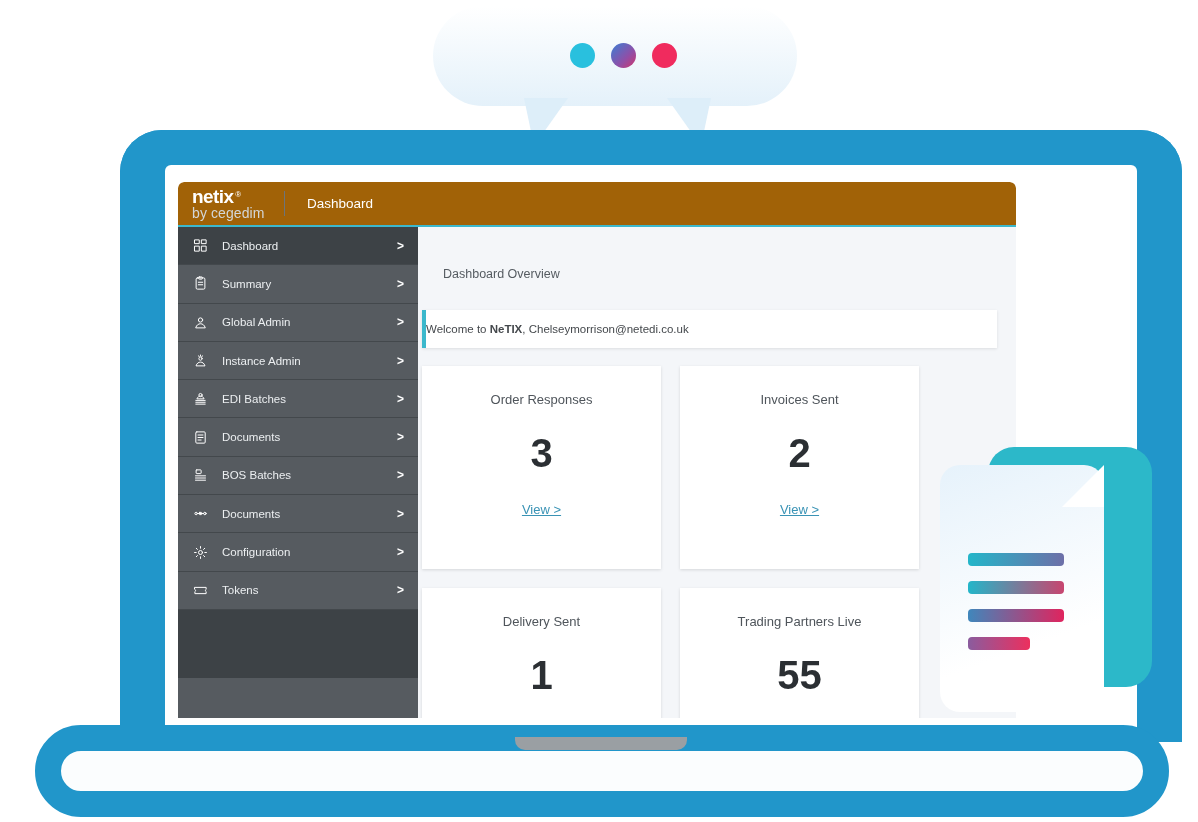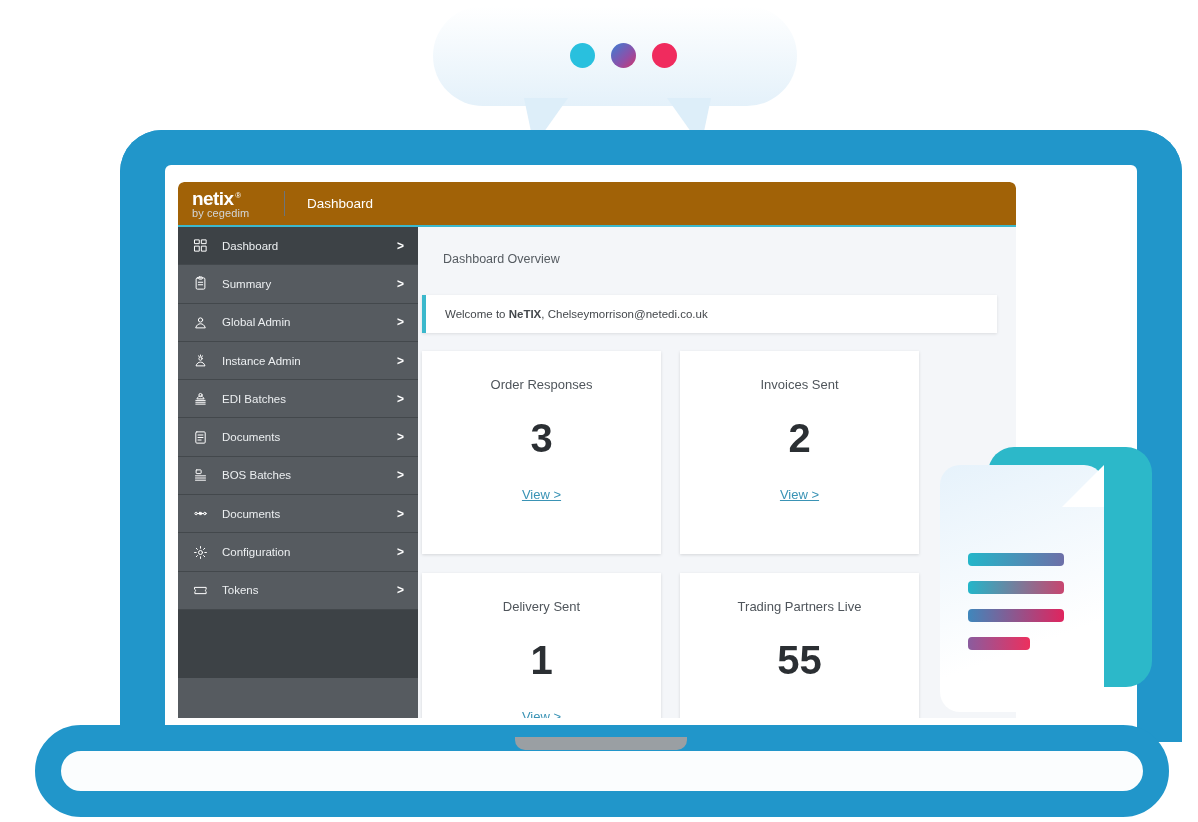--- a/index.html
+++ b/index.html
@@ -126,21 +126,21 @@
   }
   #brand-reg {
     color: #ffffff;
     font-size: 8px;
     vertical-align: super;
     margin-left: 2px;
     font-weight: normal;
   }
   #brand-sub {
     color: #d3d6d8;
-    font-size: 11px;
+    font-size: 14px;
     margin-top: 0;
     letter-spacing: 0.1px;
   }
   #header-divider {
     width: 1px;
     height: 25px;
     background: #6e7478;
     margin: 0 22px 0 8px;
   }
   #header-title {
@@ -223,21 +223,21 @@
     position: absolute;
     left: 1px; top: 1px;
     width: 12px; height: 12px;
     border-radius: 50%;
     background: #b9bec2;
   }
 
   
   #main-content {
     position: absolute;
-    left: 240px; top: 45px;
+    left: 240px; top: 60px;
     width: 598px;
     height: 491px;
     background: #f4f6f9;
   }
   #page-heading {
     position: absolute;
     left: 25px; top: 25px;
     color: #555b61;
     font-size: 12.5px;
   }
@@ -247,21 +247,20 @@
     width: 575px;
     height: 38px;
     background: #ffffff;
     border-left: 4px solid #3bb8cc;
     box-sizing: border-box;
     box-shadow: 0 1px 3px rgba(0,0,0,0.10);
     display: flex;
     align-items: center;
   }
   #welcome-text {
-    margin-left: 19px;
     color: #44484c;
     font-size: 11.5px;
   }
   #welcome-text b { font-weight: bold; }
 
   #card-grid {
     position: absolute;
     left: 4px; top: 124px;
     width: 594px;
     display: flex;

